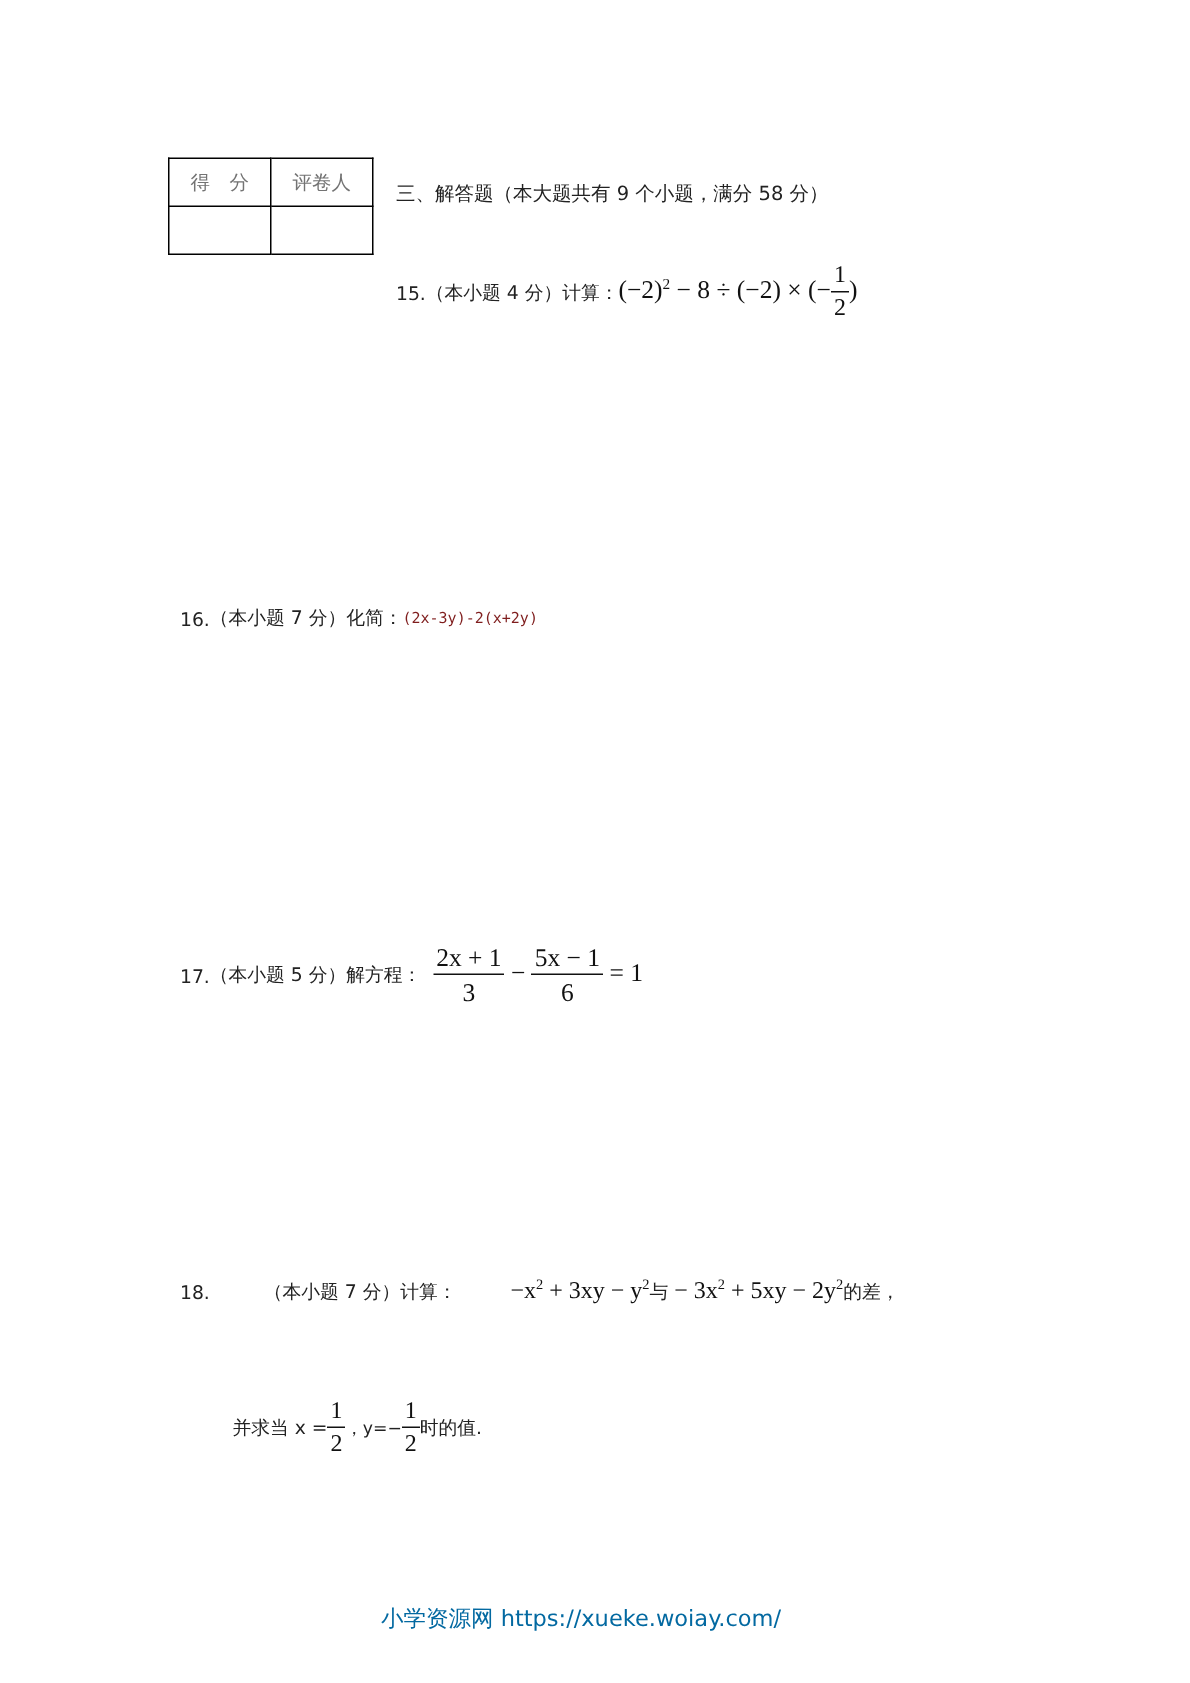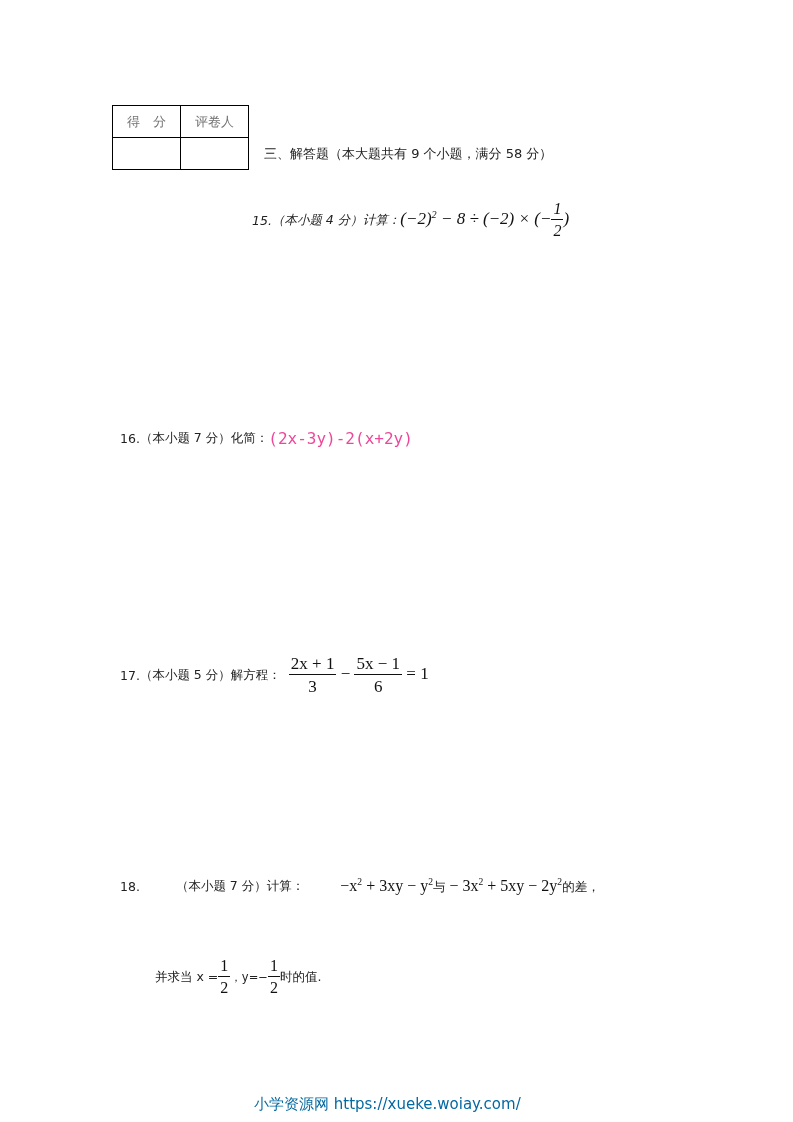--- a/index.html
+++ b/index.html
@@ -1,20 +1,20 @@
 <!DOCTYPE html>
 <html><head>
   <meta charset="utf-8">
   <style>
     html, body { margin: 0; padding: 0; }
     body {
       width: 793px; height: 1122px; position: relative; background: #ffffff;
       font-family: "DejaVu Serif", "Liberation Serif", serif; color: #1a1a1a; overflow: hidden;
     }
-    .abs { position: absolute; white-space: nowrap; margin-top: 25px; }
+    .abs { position: absolute; white-space: nowrap; }
     .cjk { font-family: "DejaVu Sans", "Liberation Sans", sans-serif; font-size: 12.5px; color: #222; }
     .math { font-family: "Liberation Serif", "DejaVu Serif", serif; color: #111; }
     sup { font-size: 60%; vertical-align: 0.6em; line-height: 0; }
 
     table.score { position: absolute; left: 112px; top: 105px; border-collapse: collapse; }
     table.score td {
       border: 1px solid #000; width: 67px; height: 31px; text-align: center; vertical-align: middle;
       font-family: "DejaVu Sans", "Liberation Sans", sans-serif; font-size: 13px; color: #737373; padding: 0;
     }
     .frac { display: inline-flex; flex-direction: column; align-items: center; vertical-align: middle; line-height: 1; }
@@ -34,35 +34,35 @@
   </tr>
   <tr>
     <td></td>
     <td></td>
   </tr>
 </tbody>
   </table>
 
 <div class="abs cjk" style="left:264px; top:120px; font-size:13px;">三、解答题（本大题共有 9 个小题，满分 58 分）</div>
 
-<div class="abs row" style="left:252px; top:176px;font-style:italic;">
+<div class="abs row" style="left:264px; top:176px;">
   <span class="cjk">15.</span>
   <span class="cjk">（本小题 4 分）计算：</span>
   <span class="math" style="font-size:17px;">
     <span>(−2)</span><sup>2</sup><span> − 8 ÷ (−2) × (−</span><span class="frac" style="font-size:16px;">
         <span class="num">1</span>
         <span class="den">2</span>
       </span><span>)</span>
   </span>
 </div>
 
 <div class="abs row" style="left:120px; top:404px;">
   <span class="cjk">16.</span>
   <span class="cjk">（本小题 7 分）化简：</span>
-  <span class="math" style="font-family:'DejaVu Sans Mono','Liberation Mono',monospace; font-size:16px; color:#ec4899;">(2x-3y)-2(x+2y)</span>
+  <span class="math" style="font-family:'DejaVu Sans Mono','Liberation Mono',monospace; font-size:10px; color:#7f1d1d;">(2x-3y)-2(x+2y)</span>
 </div>
 
 <div class="abs row" style="left:120px; top:630px;">
   <span class="cjk">17.</span>
   <span class="cjk">（本小题 5 分）解方程：</span>
   <span class="math" style="font-size:17px; margin-left:8px;">
     <span class="frac">
         <span class="num">2x + 1</span>
         <span class="den">3</span>
       </span>

